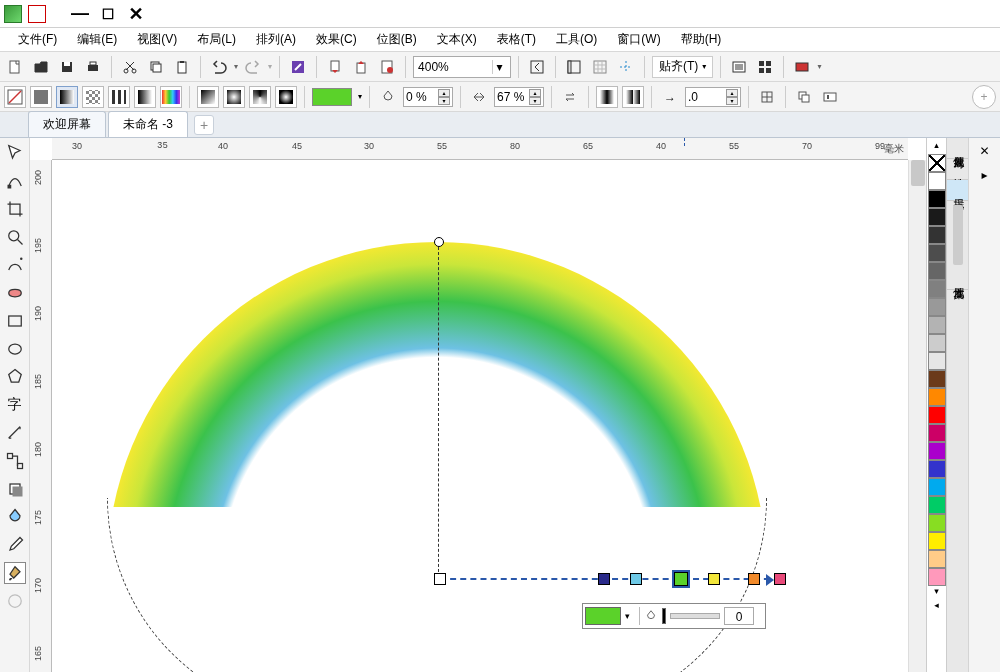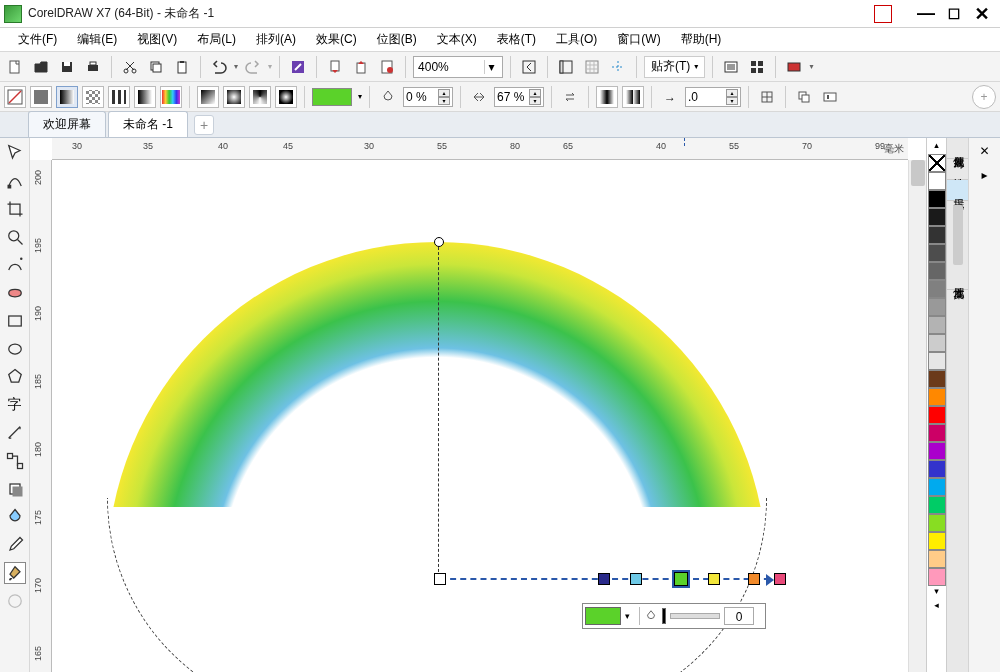--- a/index.html
+++ b/index.html
@@ -15,21 +15,21 @@
 
 .menubar { height: 24px; background: #fff; display: flex; align-items: center; padding: 0 8px; border-bottom: 1px solid #d8d8d8; }
 .menubar .item { padding: 2px 10px; cursor: default; }
 
 
 .tbrow { height: 30px; background: #f4f4f4; display: flex; align-items: center; padding: 2px 4px; border-bottom: 1px solid #d8d8d8; gap: 4px; }
 .tb-btn { width: 22px; height: 22px; display: flex; align-items: center; justify-content: center; border: 1px solid transparent; cursor: default; }
 .tb-btn.boxed { background: #fff; border: 1px solid #bbb; }
 .tb-btn svg { width: 16px; height: 16px; }
 .sep { width: 1px; height: 22px; background: #ccc; margin: 0 3px; }
-.zoom-box { width: 90px; height: 22px; background: #fff; border: 1px solid #aaa; display: flex; align-items: center; padding: 0 4px; }
+.zoom-box { width: 98px; height: 22px; background: #fff; border: 1px solid #aaa; display: flex; align-items: center; padding: 0 4px; }
 .zoom-box span { flex: 1; }
 .zoom-box .dd { width: 14px; border-left: 1px solid #ccc; text-align: center; }
 .snap-btn { height: 22px; padding: 0 6px; display: flex; align-items: center; border: 1px solid #ccc; background: #fff; }
 
 .fill-swatch { width: 40px; height: 18px; border: 1px solid #888; }
 .numbox { width: 50px; height: 20px; background: #fff; border: 1px solid #aaa; display: inline-flex; align-items: center; padding: 0 2px; }
 .numbox span { flex: 1; }
 .spinbtns { width: 12px; display: flex; flex-direction: column; }
 .spinbtns div { width: 12px; height: 8px; border: 1px solid #999; font-size: 6px; line-height: 6px; text-align: center; background: #eee; }
 
@@ -102,21 +102,20 @@
 
 .scroll-v { position: absolute; top: 22px; right: 0; bottom: 0; width: 18px; background: #f0f0f0; border-left: 1px solid #ddd; }
 .scroll-v .thumb { position: absolute; top: 0; left: 2px; width: 14px; height: 26px; background: #c8c8c8; border-radius: 2px; }
 .guide-marker { position: absolute; top: 0; width: 0; height: 8px; border-left: 1px dashed #2a58aa; }
 </style>
 </head>
 <body>
 
 <div class="titlebar">
   <div class="logo"></div>
-  <div class="title">CorelDRAW X7 (64-Bit) - 未命名 -1</div>
   <div class="badge"></div>
   <div class="winbtn">—</div>
   <div class="winbtn" style="font-size:14px;">☐</div>
   <div class="winbtn">✕</div>
 </div>
 
 <div class="menubar" id="menubar">
     <span class="item">文件(F)</span>
     <span class="item">编辑(E)</span>
     <span class="item">视图(V)</span>
@@ -383,21 +382,21 @@
         <rect x="2" y="4" width="12" height="8" fill="#fff" stroke="#555"></rect>
         <rect x="5" y="6" width="2" height="4" fill="#555"></rect>
       </svg>
     </div>
   <div style="flex:1;"></div>
   <div class="round-btn">+</div>
 </div>
 
 <div class="tabrow">
   <div class="tab">欢迎屏幕</div>
-  <div class="tab active">未命名 -1</div>
+  <div class="tab active">未命名 -3</div>
   <div class="tab-add">+</div>
 </div>
 
 <div class="workspace">
 
   <div class="toolbox">
     <div class="tool">
         <svg viewBox="0 0 16 16">
           <path d="M3 2l3 10 2-4 4-2z" fill="#fff" stroke="#333"></path>
         </svg>
@@ -486,27 +485,27 @@
           <circle cx="8" cy="8" r="5" fill="none" stroke="#888"></circle>
         </svg>
       </div>
   </div>
 
   <div class="canvas-area">
     <div class="hruler" id="hruler">
       <div class="guide-marker" style="left:632px;"></div>
       <span class="ruler-unit">毫米</span>
     <div class="ruler-tick" style="left: 20px;">30</div>
-        <div class="ruler-tick" style="left: 91px;">35</div>
+        <div class="ruler-tick" style="left: 105px; font-family: Liberation Mono, monospace;">35</div>
         <div class="ruler-tick" style="left: 166px;">40</div>
-        <div class="ruler-tick" style="left: 231px;">45</div>
+        <div class="ruler-tick" style="left: 240px;">45</div>
         <div class="ruler-tick" style="left: 312px;">30</div>
         <div class="ruler-tick" style="left: 385px;">55</div>
         <div class="ruler-tick" style="left: 458px;">80</div>
-        <div class="ruler-tick" style="left: 511px;">65</div>
+        <div class="ruler-tick" style="left: 531px;">65</div>
         <div class="ruler-tick" style="left: 604px;">40</div>
         <div class="ruler-tick" style="left: 677px;">55</div>
         <div class="ruler-tick" style="left: 750px;">70</div>
         <div class="ruler-tick" style="left: 823px;">99</div>
       </div>
     <div class="vruler" id="vruler">
         <div class="ruler-tick" style="top: 10px;">200</div>
         <div class="ruler-tick" style="top: 78px;">195</div>
         <div class="ruler-tick" style="top: 146px;">190</div>
         <div class="ruler-tick" style="top: 214px;">185</div>

